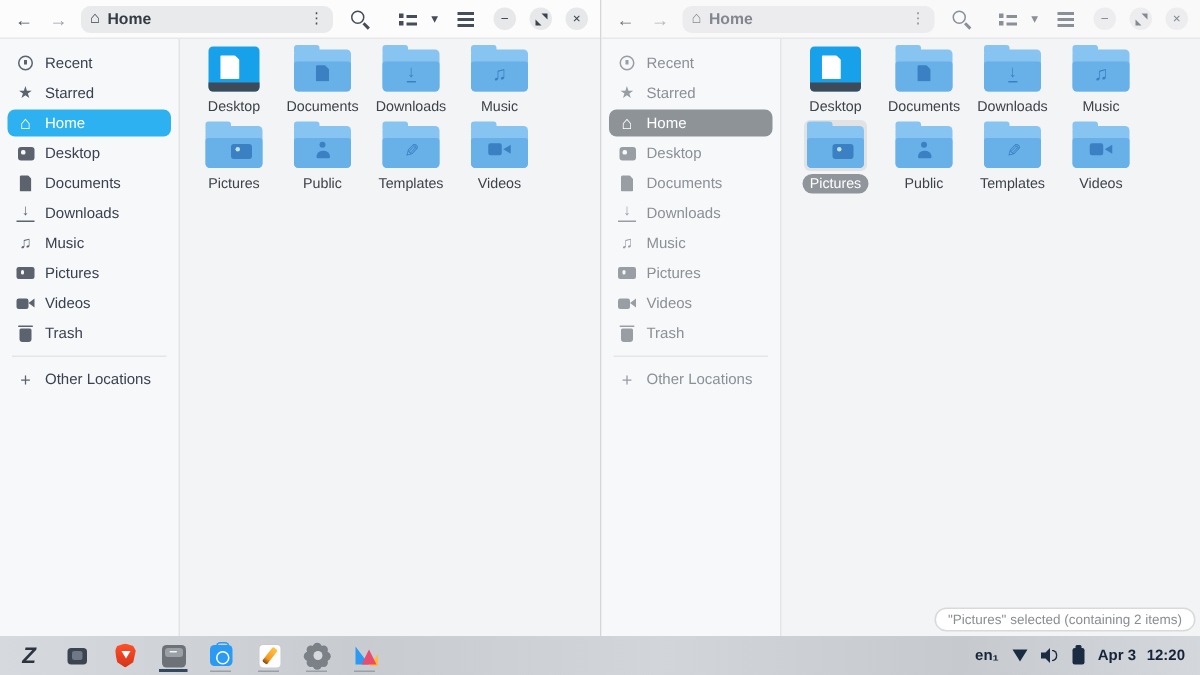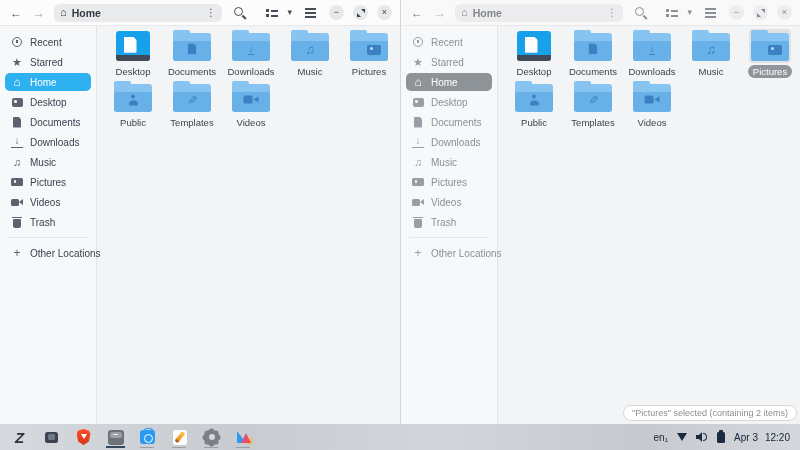--- a/index.html
+++ b/index.html
@@ -50,21 +50,21 @@
           display:flex; align-items:center; justify-content:center; font-size:9px; line-height:9px; }
   .win.right .circ { background:#ededef; color:#83898f; }
   .ic-max { width:8px; height:8px; position:relative; }
   .ic-max::before { content:""; position:absolute; top:0; right:0;
       border-top:4px solid currentColor; border-left:4px solid transparent; }
   .ic-max::after { content:""; position:absolute; bottom:0; left:0;
       border-bottom:4px solid currentColor; border-right:4px solid transparent; }
 
   
   .winbody { display:flex; flex:1; min-height:0; }
-  .sidebar { width:97px; flex:0 0 auto; background:#f7f8f9; border-right:1px solid #e3e4e7;
+  .sidebar { width:120px; flex:0 0 auto; background:#f7f8f9; border-right:1px solid #e3e4e7;
              padding:5px 4px; font-size:10px; color:#3a4150; }
   .win.right .sidebar { color:#8b9096; }
   .sb-item { display:flex; align-items:center; gap:7px; padding:3px 6px; margin:2px 1px;
              border-radius:5px; cursor:default; white-space:nowrap; }
   .sb-item.selected { background:#2eb1f0; color:#fff; }
   .win.right .sb-item.selected { background:#8e9398; color:#fff; }
   .sb-ic { width:12px; height:12px; flex:0 0 auto; position:relative; color:#5c636e;
            display:flex; align-items:center; justify-content:center; }
   .win.right .sb-ic { color:#999ea5; }
   .sb-item.selected .sb-ic { color:#fff; }
@@ -180,33 +180,33 @@
   .ic-photos { width:16px; height:16px; position:relative; }
   .ic-photos::before { content:""; position:absolute; left:1px; top:2px; width:0; height:0;
       border-bottom:12px solid #2b9af3; border-right:9px solid transparent; }
   .ic-photos::after { content:""; position:absolute; left:5px; top:4px; width:0; height:0;
       border-bottom:10px solid #e84d6f; border-left:5px solid transparent; border-right:5px solid transparent;
       box-shadow:3px 1px 0 -1px #ffc douleur; }
   .ic-photos .spark { position:absolute; right:0; bottom:1px; width:0; height:0;
       border-bottom:8px solid #fdbd3b; border-left:6px solid transparent; }
 
   .tray { margin-left:auto; display:flex; align-items:center; gap:9px; color:#16243a; }
-  .tray .lang { font-size:10px; font-weight:normal;margin-left:16px; }
+  .tray .lang { font-size:10px; font-weight:bold;margin-left:16px; }
   .ic-wifi { width:0; height:0; border-left:5.5px solid transparent; border-right:5.5px solid transparent;
       border-top:8px solid #1b2b42; }
   .ic-volume { position:relative; width:12px; height:10px; }
   .ic-volume::before { content:""; position:absolute; left:0; top:3px; width:3px; height:4px; background:#1b2b42; }
   .ic-volume::after { content:""; position:absolute; left:1px; top:0;
       border-right:5px solid #1b2b42; border-top:5px solid transparent; border-bottom:5px solid transparent; }
   .ic-volume .wave { position:absolute; right:1px; top:1px; width:4px; height:8px;
       border:1.4px solid #1b2b42; border-left:none; border-radius:0 4px 4px 0; }
   .ic-battery { position:relative; width:8px; height:11px; background:#1b2b42; border-radius:1.5px; margin-top:1px; }
   .ic-battery::before { content:""; position:absolute; left:2px; top:-2px; width:4px; height:2px;
       background:#1b2b42; border-radius:1px 1px 0 0; }
-  .tray .clock { font-size:10px; font-weight:normal; display:flex; gap:7px; }
+  .tray .clock { font-size:10px; font-weight:bold; display:flex; gap:7px; }
 </style>
 </head>
 <body>
 
 <div class="screen">
 
   <div class="win left">
     <div class="titlebar">
       <span class="navbtn">←</span>
       <span class="navbtn fwd">→</span>

